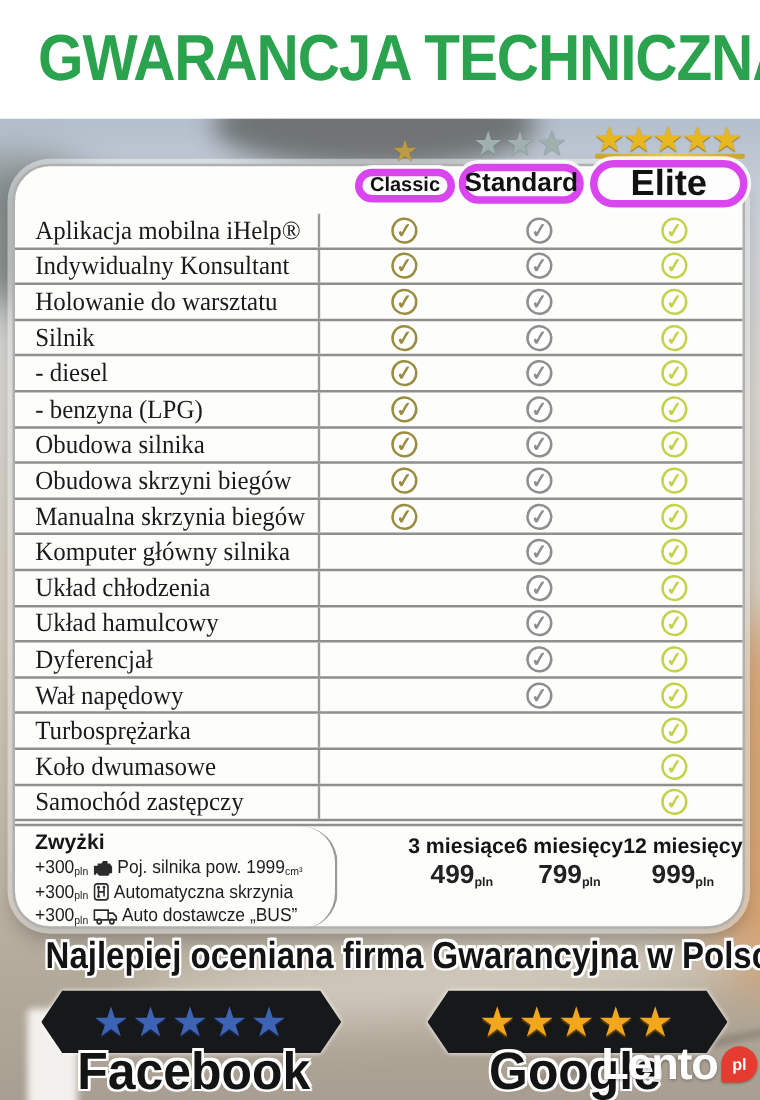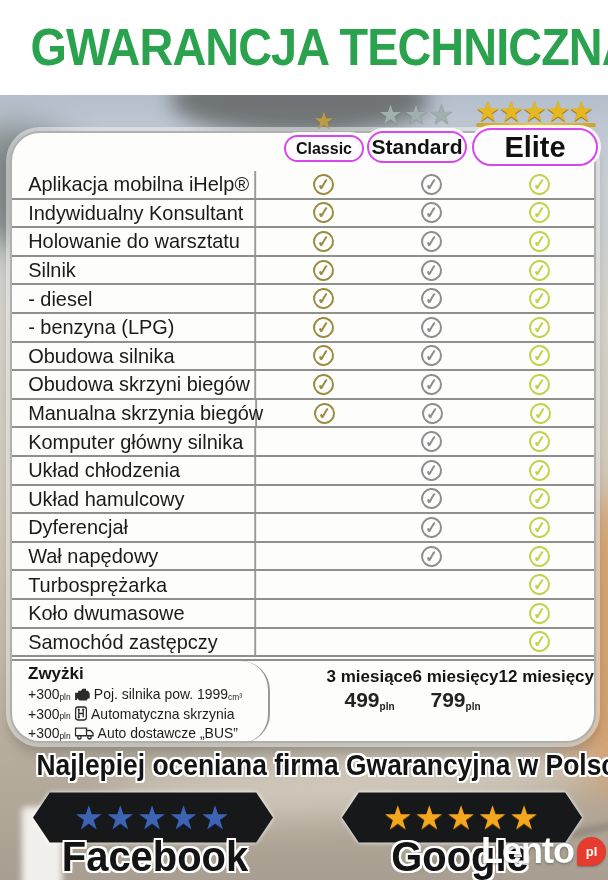--- a/index.html
+++ b/index.html
@@ -22,39 +22,39 @@
   .title { position:absolute; top:17px; left:0; width:608px; text-align:center;
     font-size:52px; font-weight:700; letter-spacing:-1px; color:#2ba34e;
     transform:scaleX(.9); transform-origin:center; white-space:nowrap; }
 
   
   .card { position:absolute; left:10px; top:131px; width:586px; height:612px;
     background:#fdfdfc; border:2px solid #b0b0ae; border-radius:30px;
     box-shadow:0 0 0 4px rgba(255,255,255,.45), 0 8px 16px rgba(0,0,0,.25); }
 
   
-  .pill { position:absolute; background:#fdfdfd; border:2px solid #d946ef; display:flex;
+  .pill { position:absolute; background:#fdfdfd; border:6px solid #d946ef; display:flex;
     align-items:center; justify-content:center; font-weight:700; color:#111;
     box-shadow:0 0 0 3px rgba(255,255,255,.85); white-space:nowrap; }
   .pill-classic { left:284px; top:135px; width:80px; height:27px; border-radius:15px; font-size:16px; }
   .pill-standard { left:367px; top:131px; width:100px; height:32px; border-radius:18px; font-size:21px; }
   .pill-elite { left:472px; top:128px; width:126px; height:38px; border-radius:21px; font-size:29px; }
   .stars { position:absolute; white-space:nowrap; font-weight:700; }
   .stars-classic { left:304px; top:109px; width:40px; text-align:center; font-size:21px; color:#c9a13b;
     text-shadow:0 0 1px #7d6420; opacity:.85; }
   .stars-standard { left:372px; top:101px; width:92px; text-align:center; font-size:24px; letter-spacing:4px;
     color:#9fb0ae; text-shadow:0 0 1px #5d6a68; }
   .stars-elite { left:474px; top:97px; width:122px; text-align:center; font-size:25px; letter-spacing:1px;
     color:#e7b71f; text-shadow:0 1px 1px #8a6a10; }
   .elite-bar { position:absolute; left:476px; top:123px; width:120px; height:4px;
     background:linear-gradient(90deg,#caa52e,#e9c84a,#caa52e); border-radius:2px; }
 
   
   .rows { position:absolute; left:0; top:38px; width:100%; }
-  .row { display:flex; height:28.6px; border-bottom:2px solid #8f8f8d; align-items:flex-end; }
+  .row { display:flex; height:28.6px; border-bottom:2px solid #8f8f8d; align-items:flex-end;font-family:Liberation Serif, serif; }
   .label-cell { width:258px; height:100%; border-right:2px solid #9a9a98; display:flex; align-items:center;
     padding-left:17px; font-size:21px; color:#1b1b1b; white-space:nowrap;
     transform:scaleX(.95); transform-origin:left center; }
   .check-cell { width:108.6px; height:100%; display:flex; align-items:center; justify-content:center; }
   .mark { width:21px; height:21px; border:2px solid currentColor; border-radius:50%;
     display:flex; align-items:center; justify-content:center; font-size:16px; font-weight:700;
     transform:rotate(-6deg); background:rgba(255,255,255,.5); }
   .m0 { color:#9a8d41; } .m1 { color:#8e8e8e; } .m2 { color:#c3d24b; }
 
   
@@ -348,20 +348,21 @@
         <div class="price-col">
           <div class="duration">3 miesiące</div>
           <div class="price"><span>499</span><span class="sub">pln</span></div>
         </div>
         <div class="price-col">
           <div class="duration">6 miesięcy</div>
           <div class="price"><span>799</span><span class="sub">pln</span></div>
         </div>
         <div class="price-col">
           <div class="duration">12 miesięcy</div>
+          <div class="price"><span>999</span><span class="sub">pln</span></div>
         </div>
       </div>
     </div>
   </div>
 
   <div class="stars stars-classic">★</div>
   <div class="stars stars-standard">★★★</div>
   <div class="stars stars-elite">★★★★★</div>
   <div class="elite-bar"></div>
   <div class="pill pill-classic">Classic</div>

